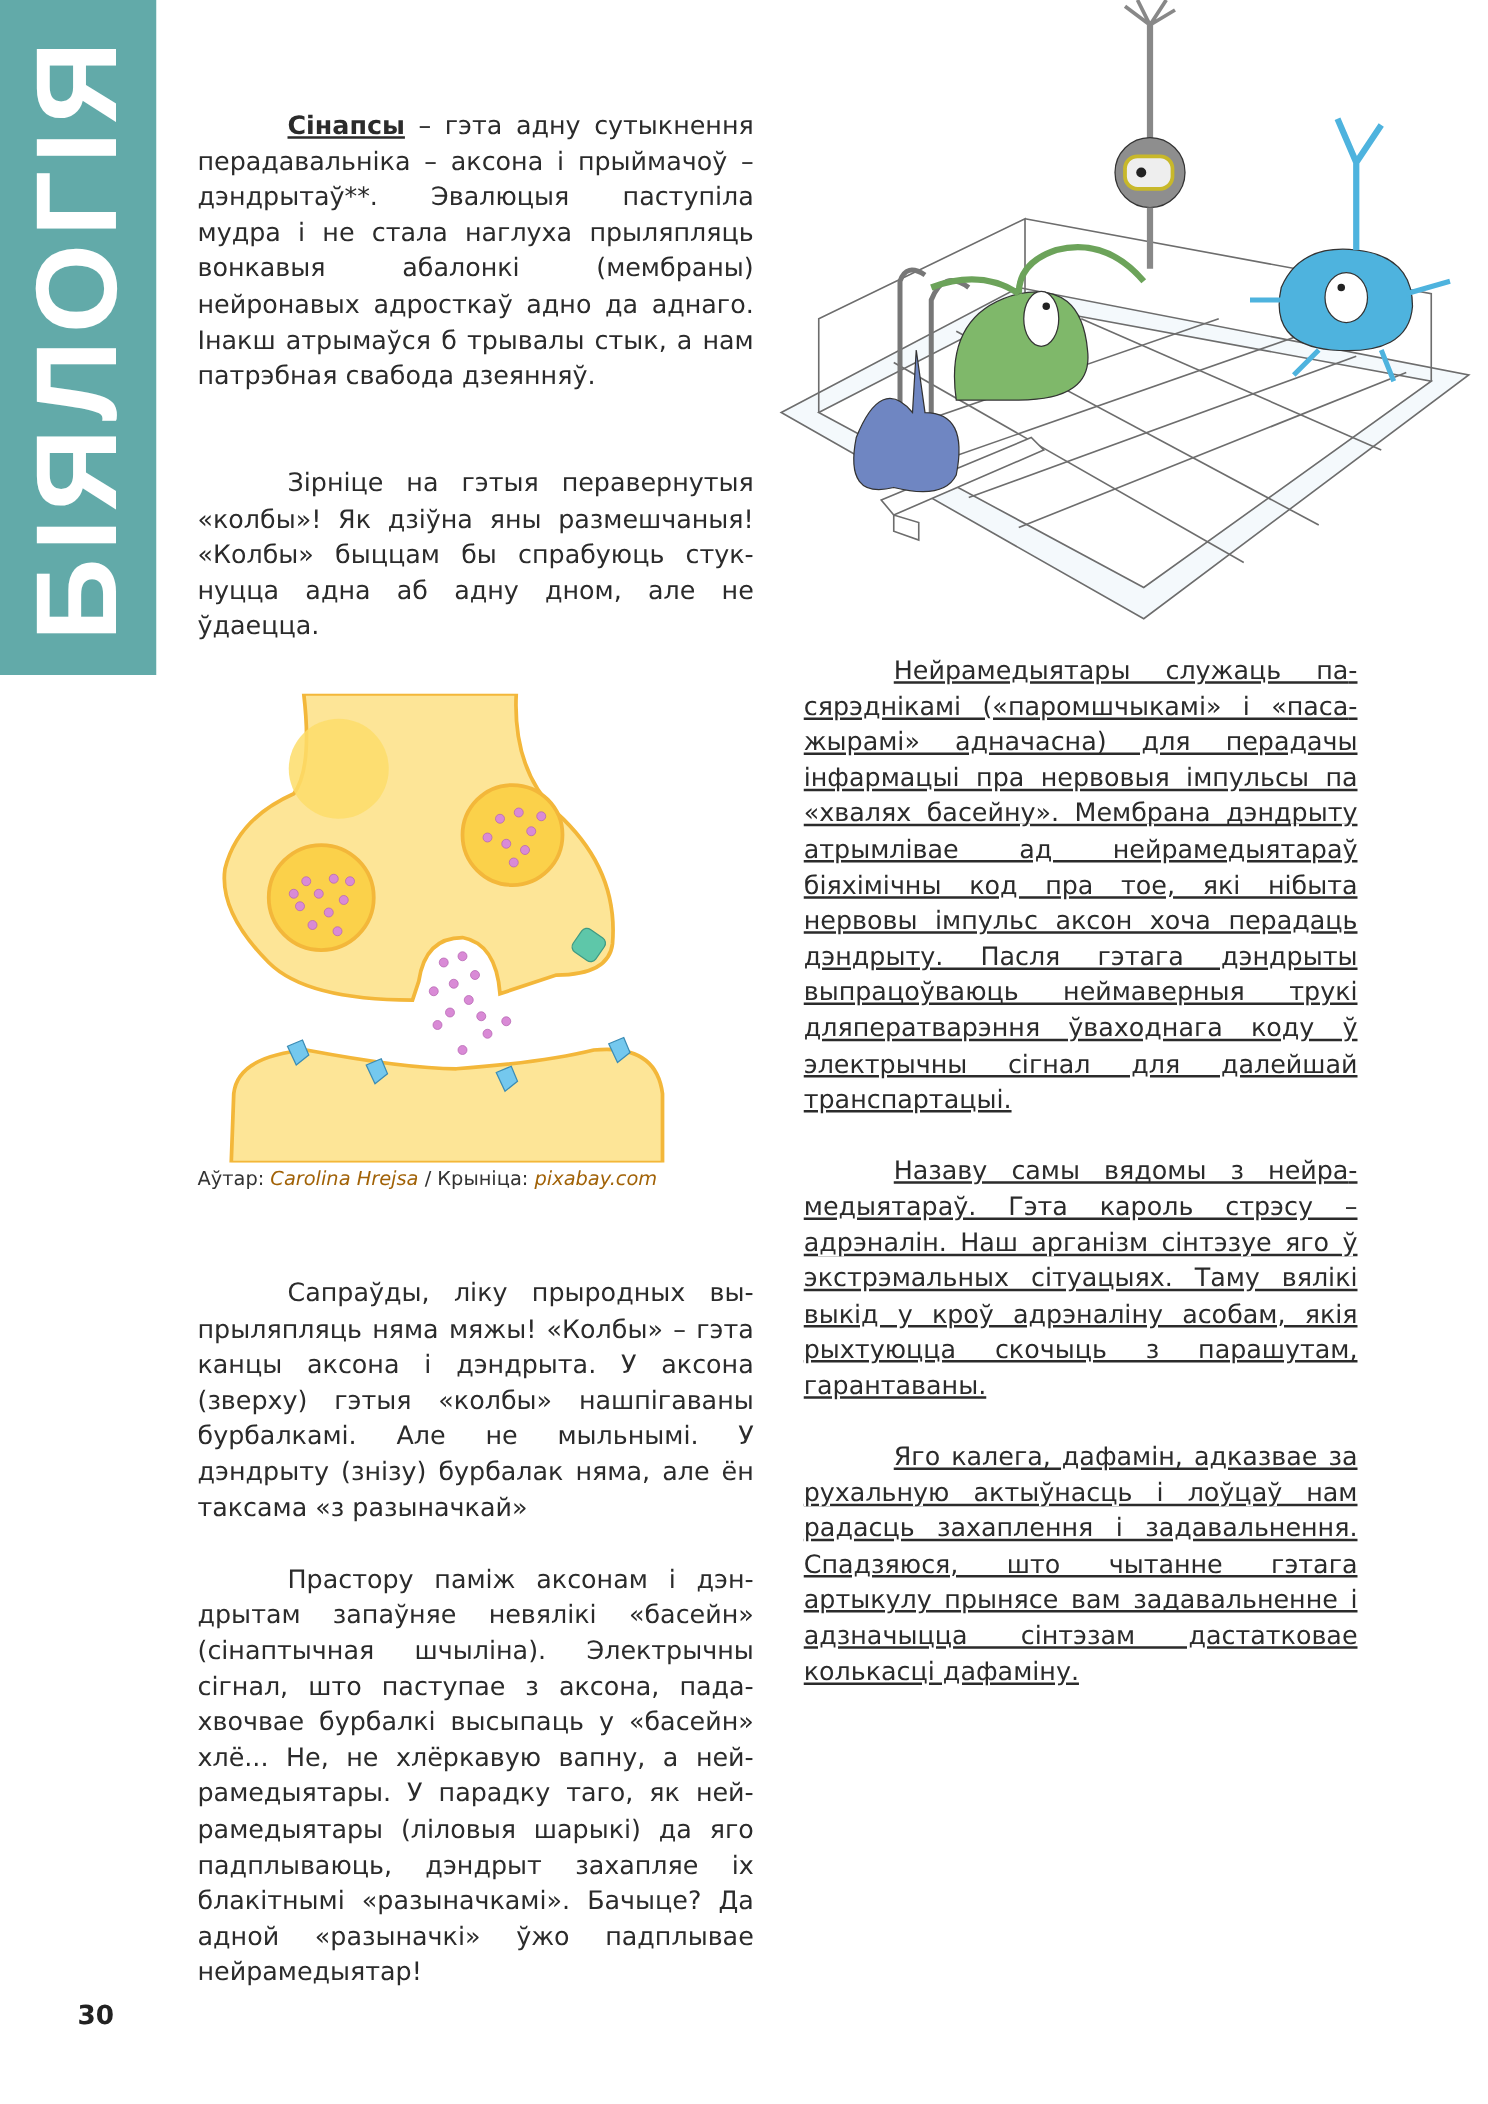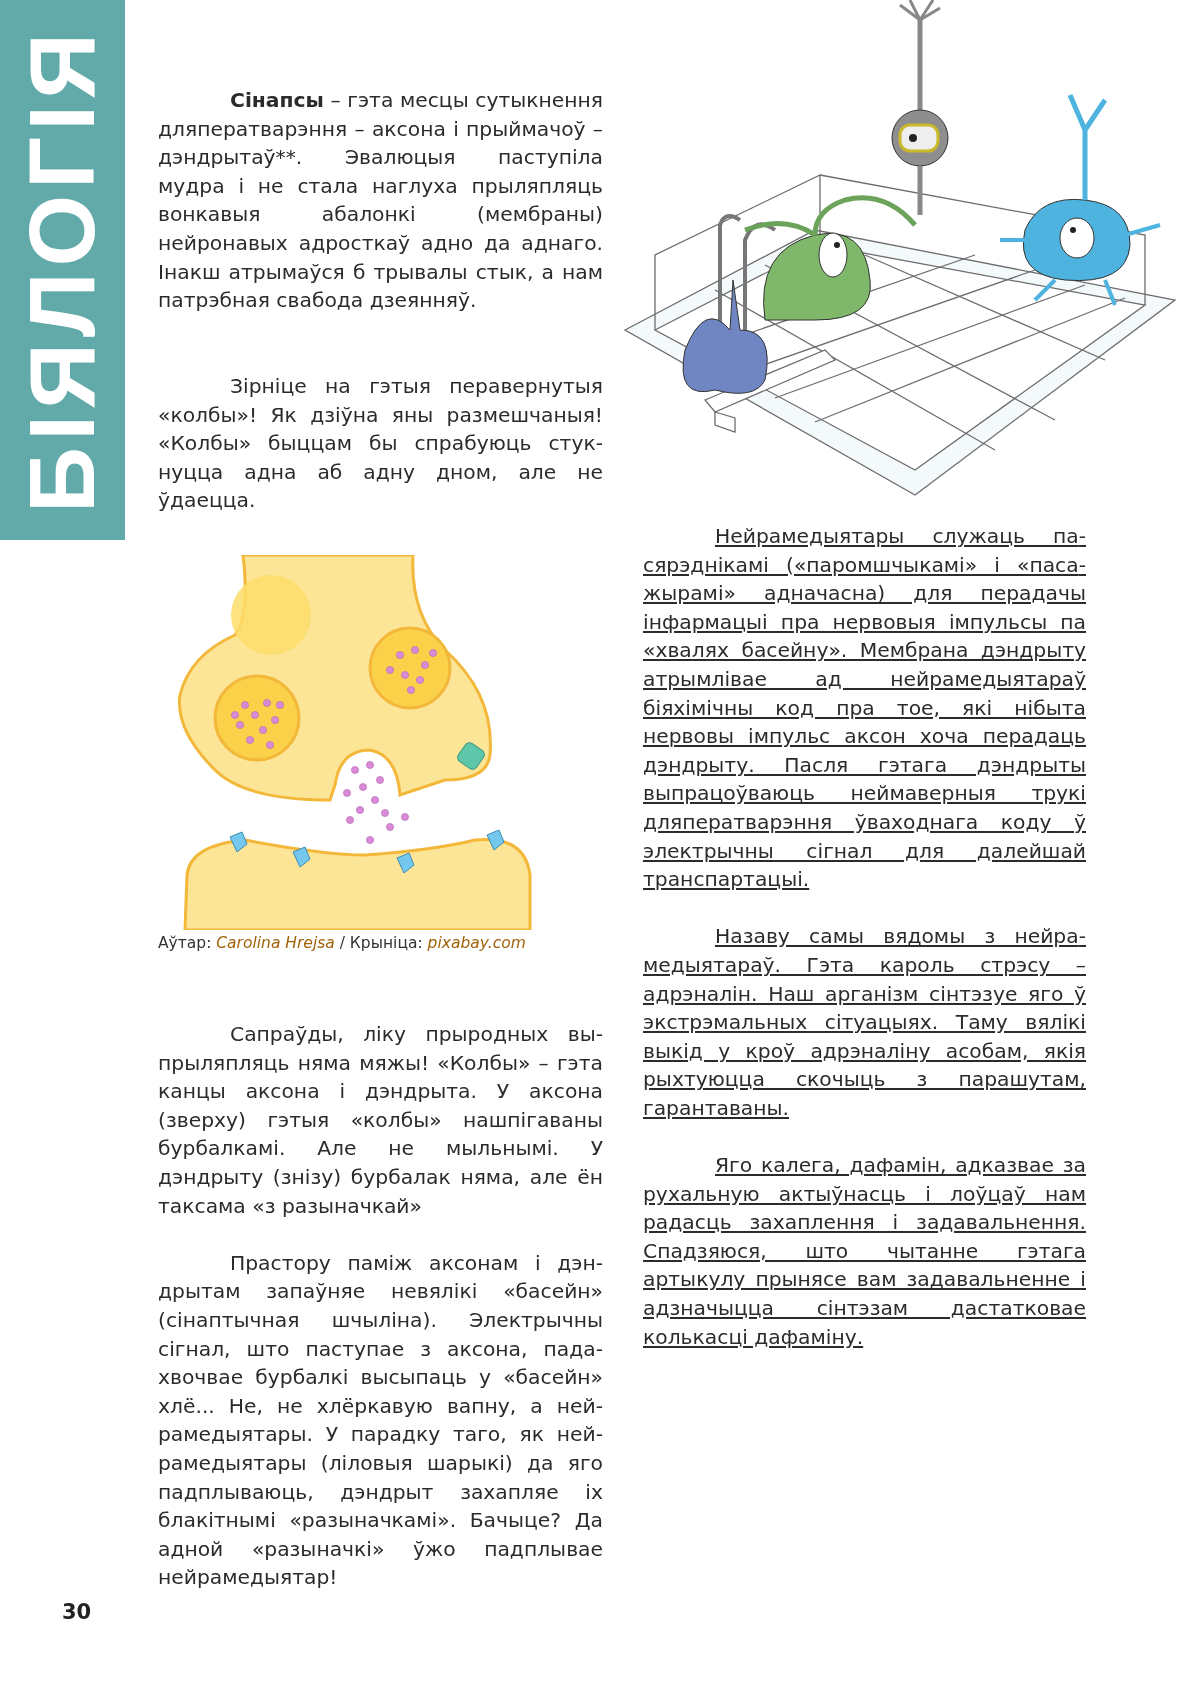--- a/index.html
+++ b/index.html
@@ -15,21 +15,21 @@
     .sidebar-title {
       position: absolute; left: 62px; top: 270px;
       transform: translate(-50%, -50%) rotate(-90deg);
       color: #ffffff; font-family: "Liberation Sans", sans-serif; font-weight: 700;
       font-size: 92px; letter-spacing: 6px; white-space: nowrap; line-height: 1;
       transform-origin: center center;
     }
     .col { position: absolute; width: 445px; font-size: 20.3px; line-height: 28.6px; text-align: justify; }
     .col p { margin: 0; text-indent: 72px; hyphens: manual; }
     .col p + p { margin-top: 28.6px; }
-    .col b { font-weight: 700; }
+    .col b { font-weight: 700; text-decoration: underline; }
     .p1 { left: 158px; top: 86px; }
     .p2 { left: 158px; top: 372px; }
     .p3 { left: 158px; top: 1020px; }
     .p4 { left: 643px; top: 522px; width: 443px; text-decoration: underline; }
     .caption {
       position: absolute; left: 158px; top: 934px; font-size: 15.5px; color: #333; white-space: nowrap;
     }
     .caption i { font-style: italic; color: #a16207; }
     .page-number {
       position: absolute; left: 62px; top: 1600px; font-size: 21px; font-weight: 700; color: #222; text-align: right;
@@ -87,21 +87,21 @@
   <g>
     <path d="M450,280 Q400,275 410,230 Q425,195 470,200 Q515,205 515,245 Q512,285 450,280Z" fill="#4eb3de" stroke="#333" stroke-width="1"></path>
     <path d="M470,200 L470,130 L455,95 M470,130 L490,100" stroke="#4eb3de" stroke-width="5" fill="none"></path>
     <path d="M415,240 L385,240 M510,235 L545,225 M440,280 L420,300 M490,280 L500,305" stroke="#4eb3de" stroke-width="4" fill="none"></path>
     <ellipse cx="462" cy="238" rx="17" ry="20" fill="#fff" stroke="#333"></ellipse>
     <circle cx="458" cy="230" r="3" fill="#222"></circle>
   </g>
 </svg>
 
 <div class="col p1">
-  <p><b>Сінапсы</b><span> – гэта месцы сутык­нення дляператварэння – аксона і прыймачоў – дэндрытаў**. Эвалюцыя паступіла мудра і не стала наглуха прыляпляць вонкавыя абалонкі (мем­браны) нейронавых адросткаў адно да аднаго. Інакш атрымаўся б тры­валы стык, а нам патрэбная свабода дзеянняў.</span></p>
+  <p><b>Сінапсы</b><span> – гэта адну сутык­нення перадавальніка – аксона і прыймачоў – дэндрытаў**. Эвалюцыя паступіла мудра і не стала наглуха прыляпляць вонкавыя абалонкі (мем­браны) нейронавых адросткаў адно да аднаго. Інакш атрымаўся б тры­валы стык, а нам патрэбная свабода дзеянняў.</span></p>
 </div>
 <div class="col p2">
   <p>Зірніце на гэтыя перавернутыя «колбы»! Як дзіўна яны размешчаныя! «Колбы» быццам бы спрабуюць стук­нуцца адна аб адну дном, але не ўдаецца.</p>
 </div>
 
 <svg class="synapse" viewBox="0 0 392 375">
   <g>
     <path d="M68,0 L238,0 Q235,60 270,95 Q320,140 315,200 Q312,225 270,225 L225,240 Q222,200 195,195 Q165,195 160,230 L155,245 Q70,245 40,215 Q0,175 5,140 Q15,100 60,80 Q75,60 68,0Z" fill="#fde597" stroke="#f3b73a" stroke-width="3"></path>
     <circle cx="96" cy="60" r="40" fill="#fddd6a" opacity="0.85"></circle>
   </g>

